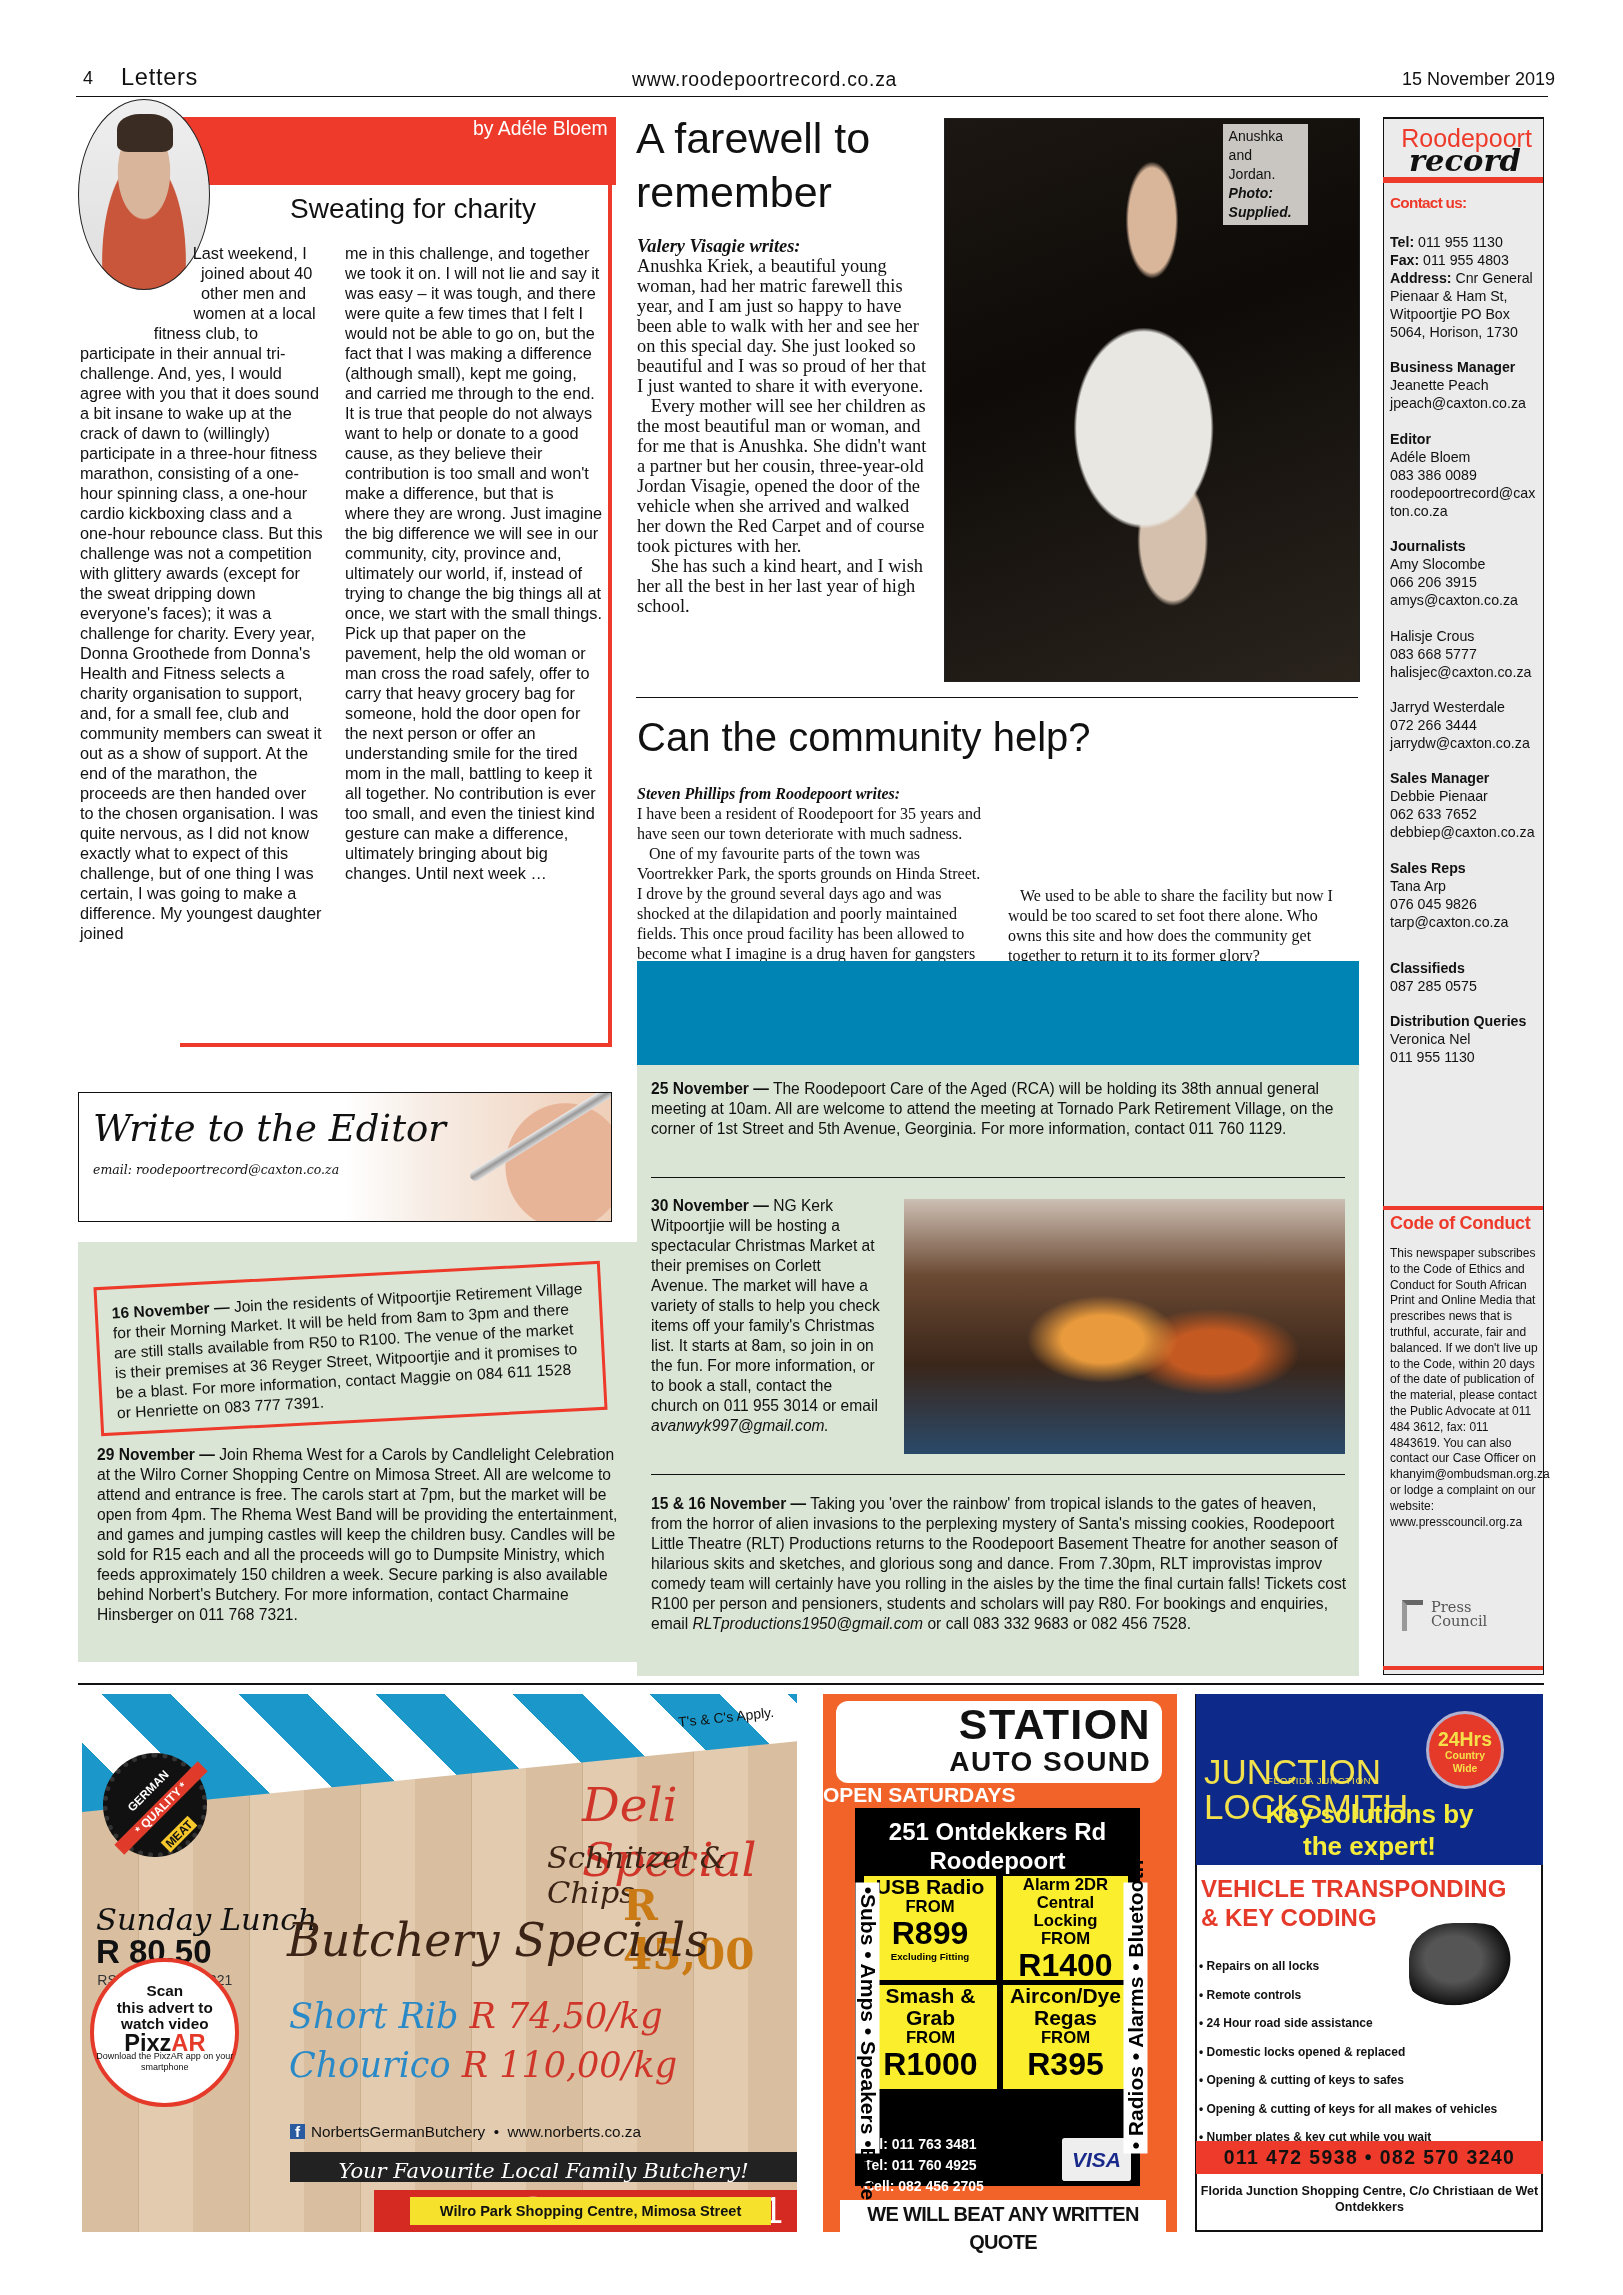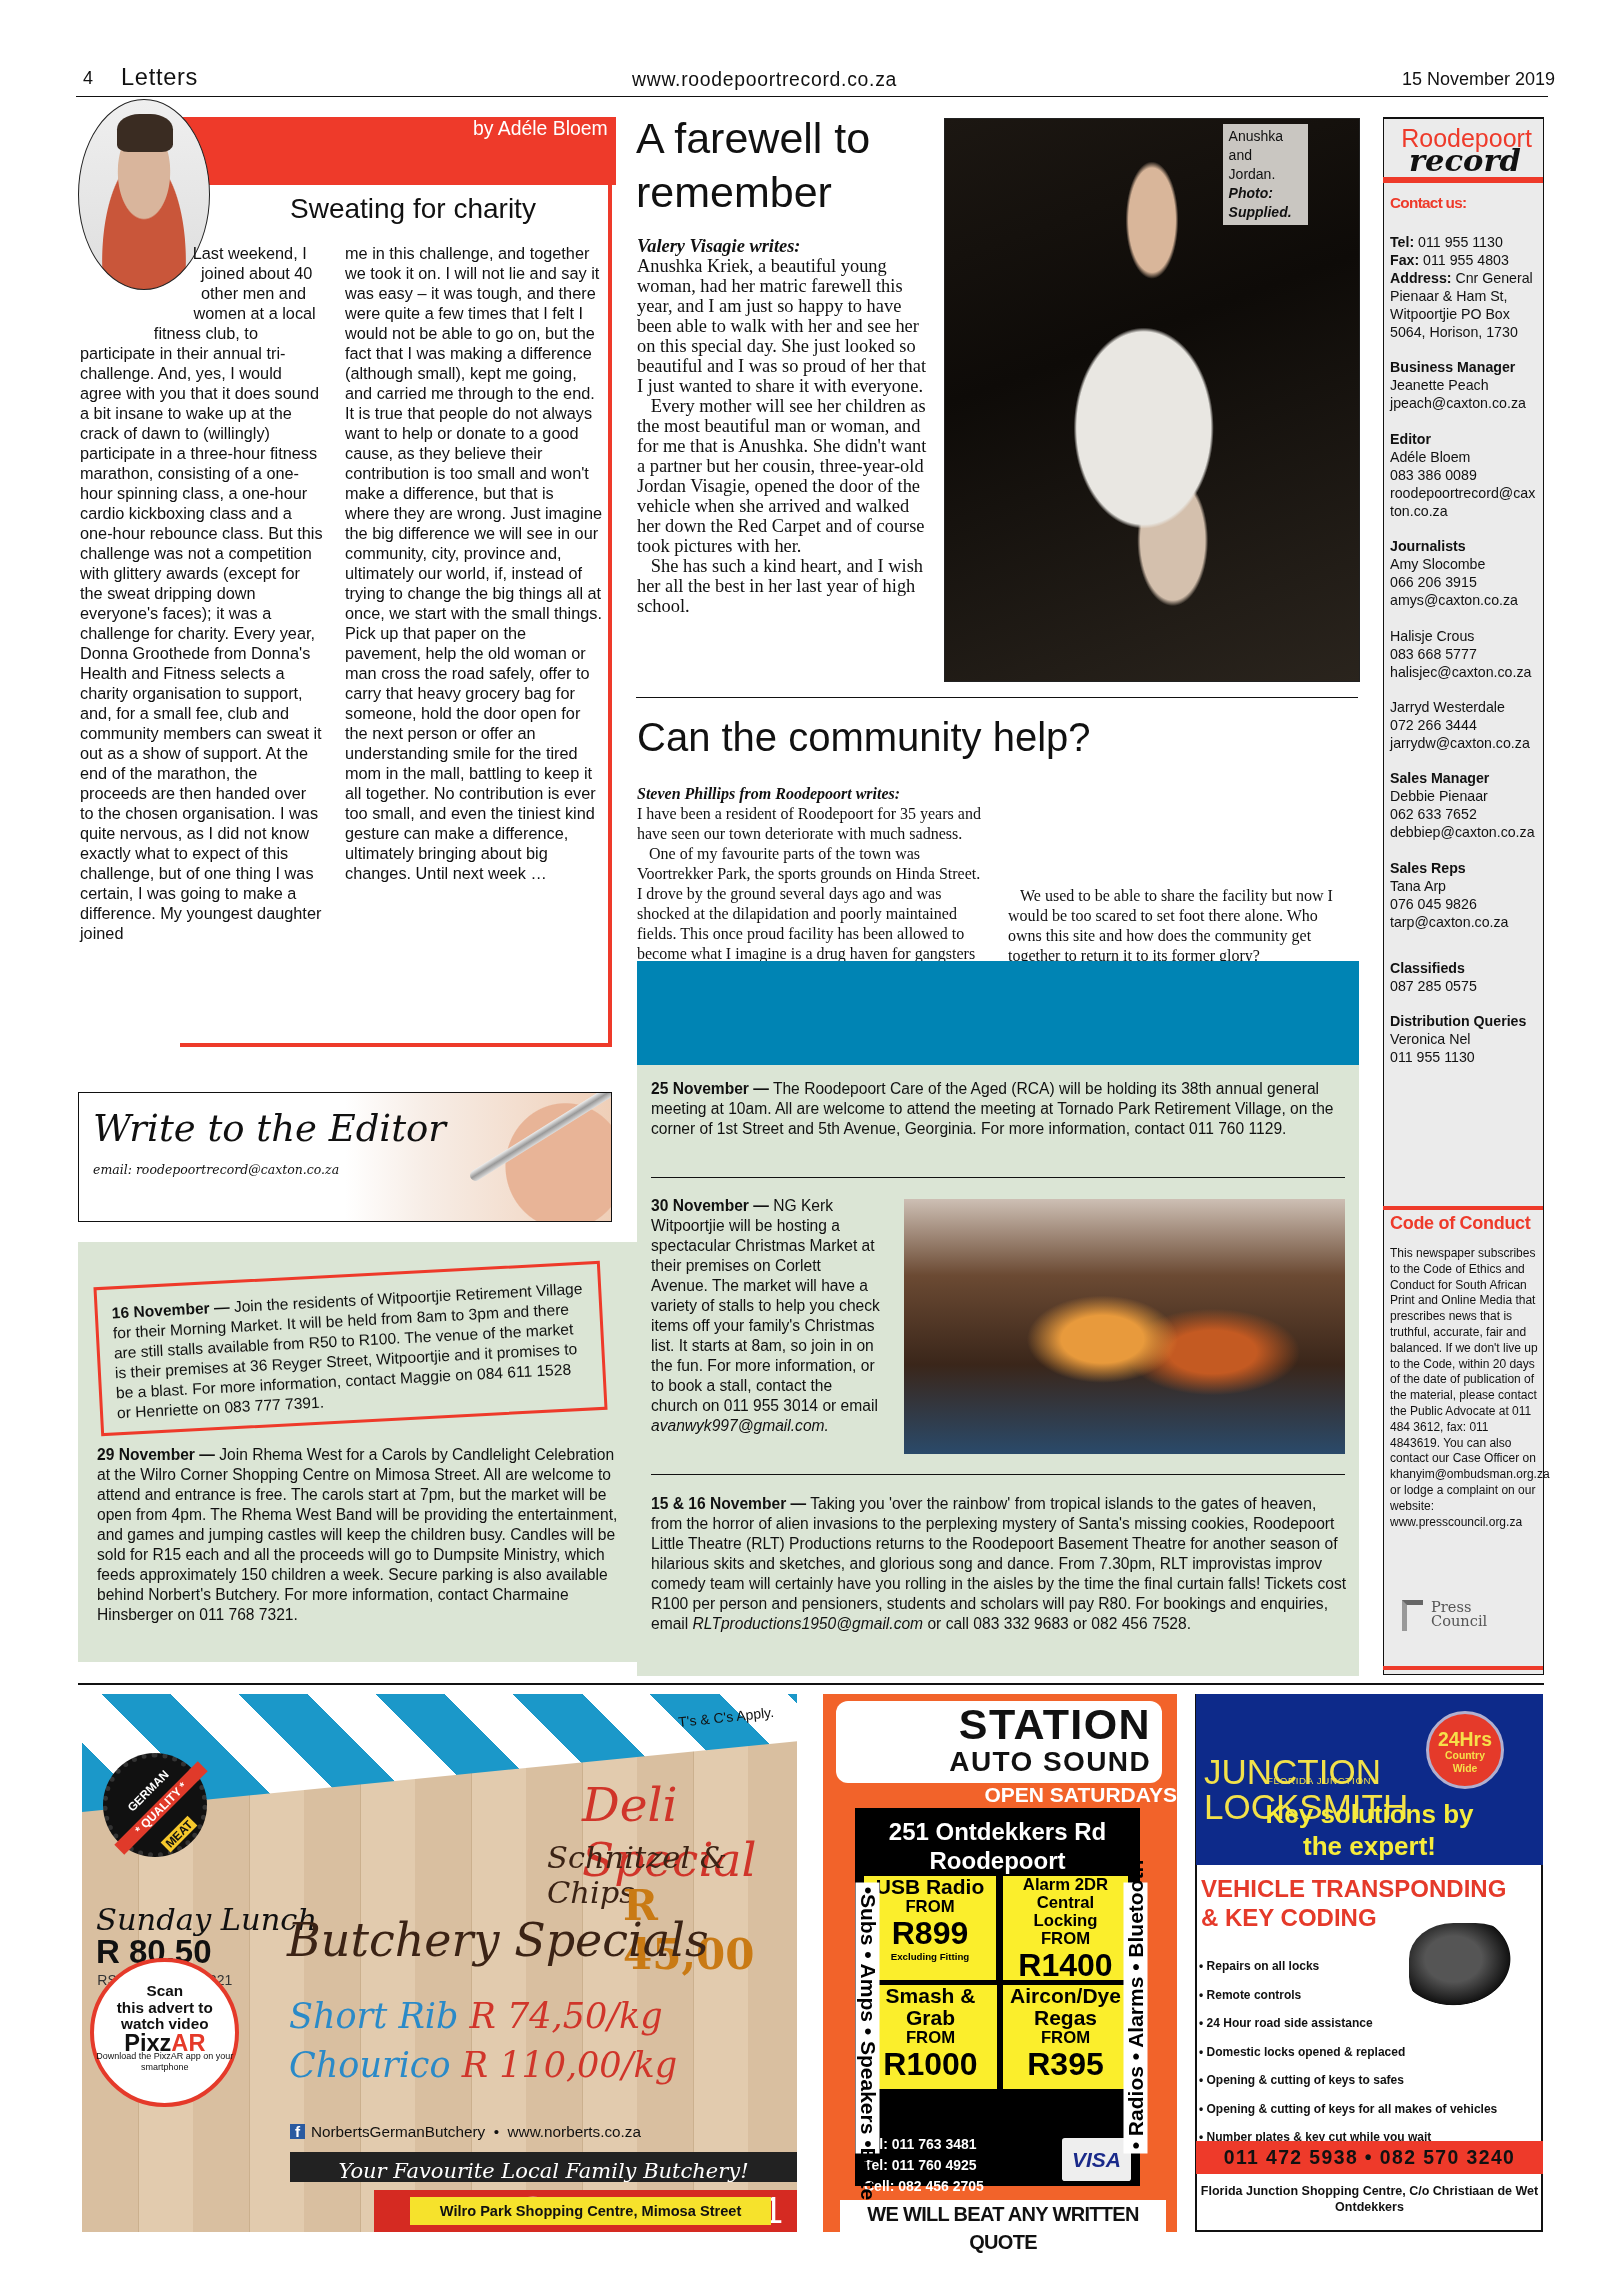--- a/index.html
+++ b/index.html
@@ -116,21 +116,21 @@
   .nb-fb .f { display: inline-block; width: 15.3px; height: 15.3px; background: #2a5aa0; color: #fff; text-align: center; font-weight: bold; line-height: 15.3px; margin-right: 5.6px; }
   .nb-tag { position: absolute; left: 208px; top: 458px; width: 507px; height: 30px; background: #222; color: #fff; font-family: "DejaVu Serif", serif; font-style: italic; font-size: 21px; text-align: center; line-height: 38px; }
   .nb-phone { position: absolute; left: 292px; top: 496px; width: 423px; height: 42px; background: #d52a22; color: #fff; font-size: 36px; text-align: right; padding-right: 14px; line-height: 42px; }
   .nb-addrbar { left: 410px; top: 2197px; width: 361px; height: 28px; background: #f6e22c; font-weight: bold; font-size: 14.6px; text-align: center; line-height: 28px; }
 
   
   .sa { left: 823px; top: 1694px; width: 354px; height: 538px; background: #f2632a; }
   .sa-logo { left: 836px; top: 1701px; width: 326px; height: 82px; background: #fff; text-align: right; padding-right: 11px; border-radius: 12px; }
   .sa-logo .l1 { font-size: 43px; font-weight: 900; letter-spacing: 1.4px; line-height: 46px; }
   .sa-logo .l2 { font-size: 28px; font-weight: 900; letter-spacing: 1.4px; line-height: 29px; }
-  .sa-open { left: 823px; top: 1783px; width: 354px; text-align: right; color: #fff; font-weight: bold; font-size: 21px; }
+  .sa-open { left: 823px; top: 1783px; width: 354px; text-align: left; color: #fff; font-weight: bold; font-size: 21px; }
   .sa-black { left: 855px; top: 1808px; width: 285px; height: 378px; background: #000; }
   .sa-addr { left: 855px; top: 1817px; width: 285px; text-align: center; color: #fff; font-weight: bold; font-size: 24px; line-height: 29px; }
   .sa-box { background: #fbee2c; color: #000; text-align: center; font-weight: bold; position: absolute; }
   .sa-b1 { left: 864px; top: 1876px; width: 132px; height: 104px; }
   .sa-b2 { left: 1003px; top: 1876px; width: 125px; height: 104px; }
   .sa-b3 { left: 864px; top: 1985px; width: 133px; height: 104px; }
   .sa-b4 { left: 1003px; top: 1985px; width: 125px; height: 104px; }
   .sa-box .big { font-size: 32px; line-height: 35px; }
   .sa-box .mid { font-size: 21px; line-height: 22px; }
   .sa-box .sm { font-size: 16.7px; line-height: 18px; }

